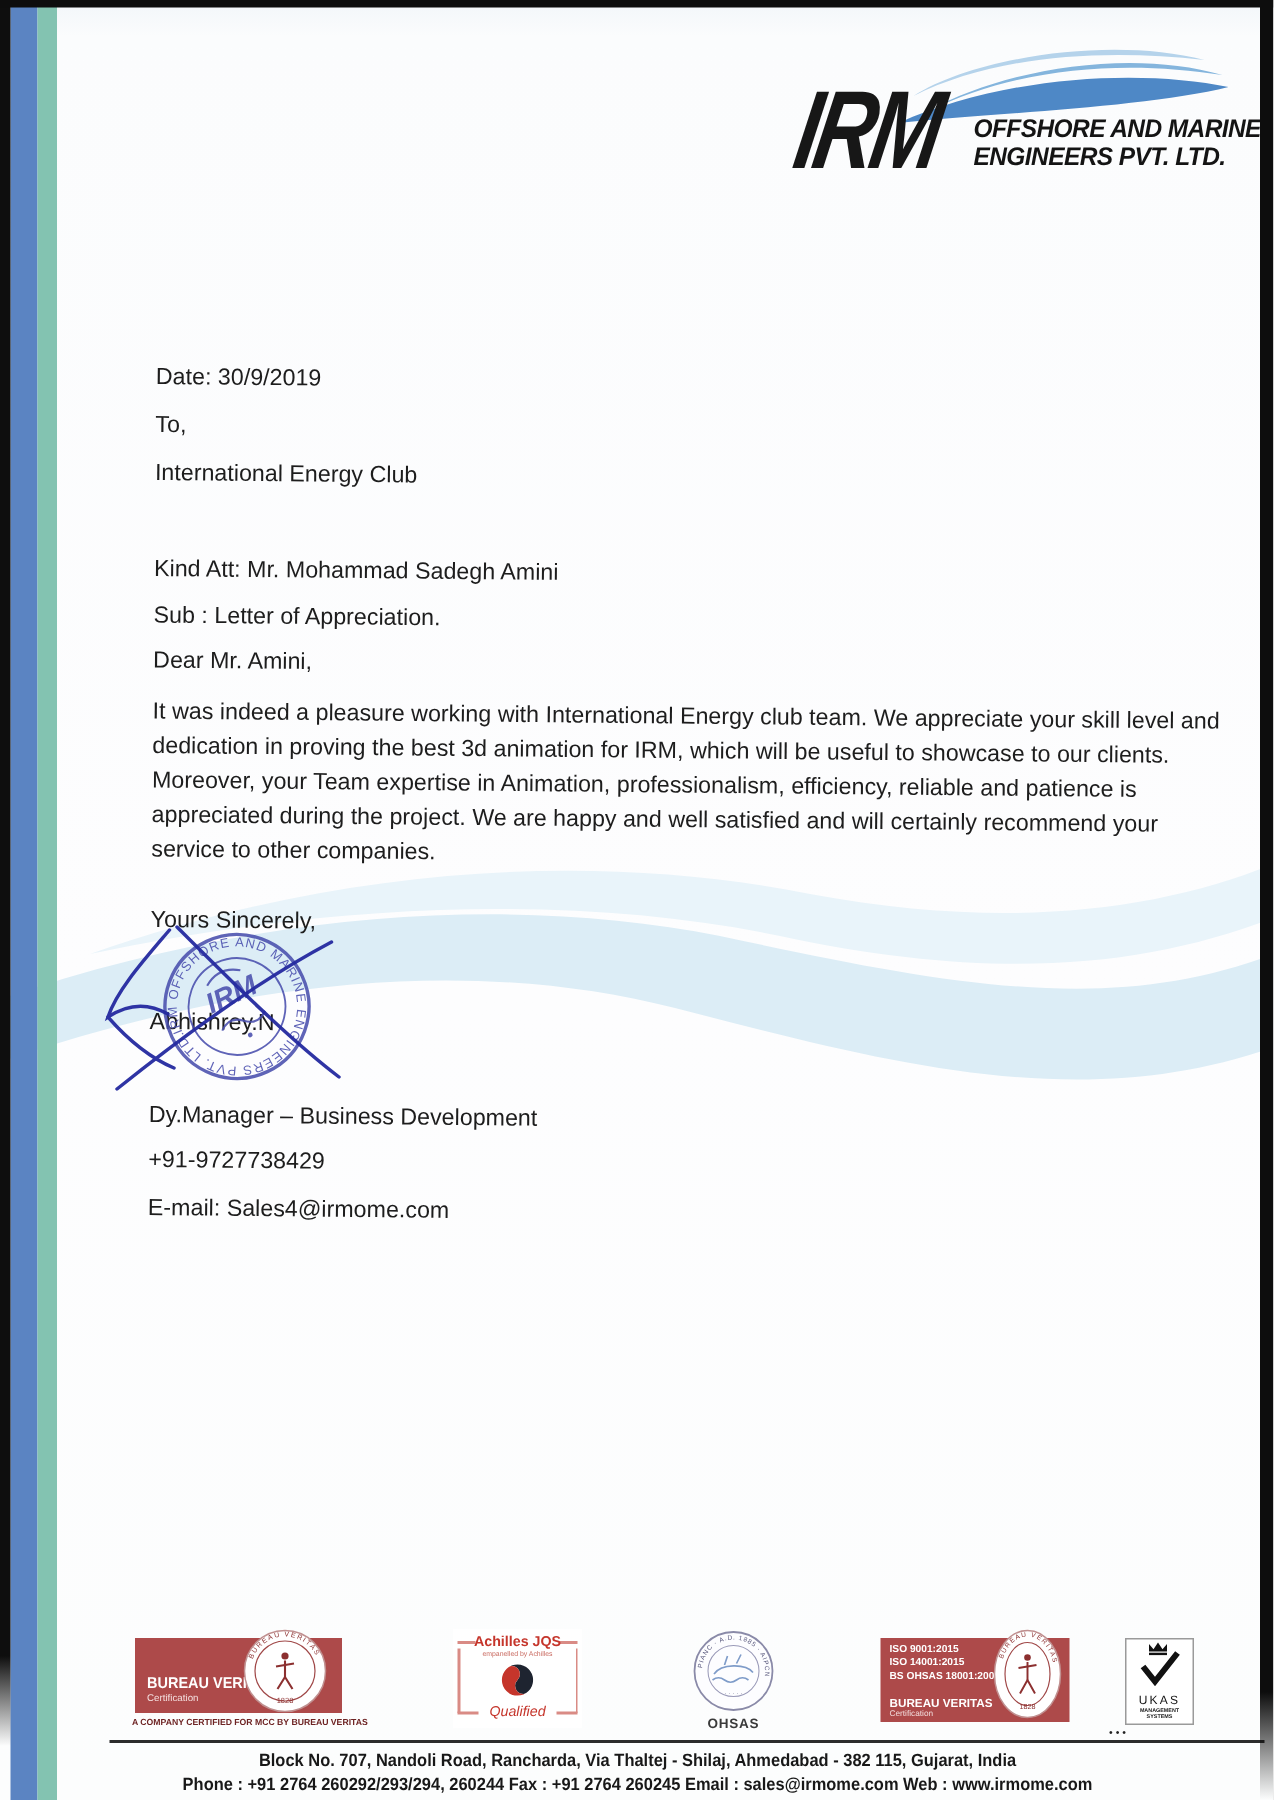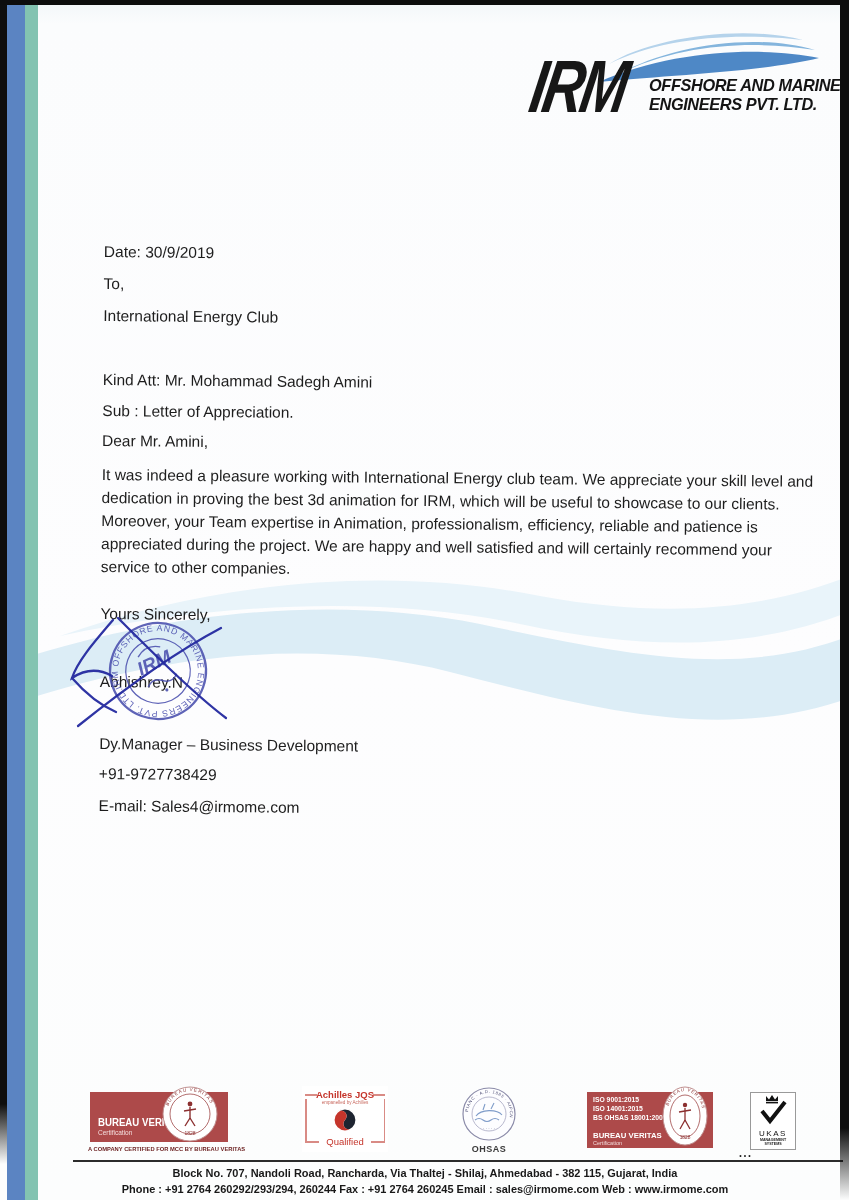--- a/index.html
+++ b/index.html
@@ -43,21 +43,21 @@
   .bv-cert{position:absolute;left:8px;top:37px;font-size:6.5px;color:#f4dede;}
   .bv-emblem{position:absolute;left:72px;top:-2px;}
   .bv-caption{position:absolute;left:0;top:60px;width:148px;font-size:5.9px;font-weight:bold;color:#6d2323;white-space:nowrap;transform:scaleX(.98);transform-origin:left top;}
 
   .ach-group{left:302px;top:1086px;width:86px;height:66px;background:#fff;}
   .ach-vline{position:absolute;top:13px;bottom:10px;width:1.5px;background:#d98b85;}
   .ach-hline{position:absolute;height:1.5px;background:#d98b85;}
   .ach-title{position:absolute;left:0;top:3px;width:86px;text-align:center;font-size:9.5px;font-weight:bold;color:#c5352b;}
   .ach-sub{position:absolute;left:0;top:14px;width:86px;text-align:center;font-size:4.6px;color:#c96a60;}
   .ach-swirl{position:absolute;left:27px;top:20px;}
-  .ach-qual{position:absolute;left:0;top:50px;width:86px;text-align:center;font-size:9.5px;color:#c5352b;}
+  .ach-qual{position:absolute;left:0;top:50px;width:86px;text-align:center;font-size:9.5px;color:#c5352b;font-style:italic;}
 
   .pianc-group{left:457px;top:1086px;width:64px;height:72px;}
   .pianc-seal{position:absolute;left:4px;top:0;}
   .pianc-member{position:absolute;left:0;top:58px;width:64px;text-align:center;font-size:9px;font-weight:bold;color:#3a3a3a;letter-spacing:0.5px;}
 
   .iso-group{left:587px;top:1086px;width:196px;height:74px;}
   .iso-box{position:absolute;left:0;top:6px;width:126px;height:56px;background:#ad4a4a;}
   .iso-line{position:absolute;left:6px;font-size:6.8px;font-weight:bold;color:#fff;white-space:nowrap;}
   .iso-bv{position:absolute;left:6px;top:39px;font-size:7.8px;font-weight:bold;color:#fff;}
   .iso-cert{position:absolute;left:6px;top:48px;font-size:5.5px;color:#f2dcdc;}

